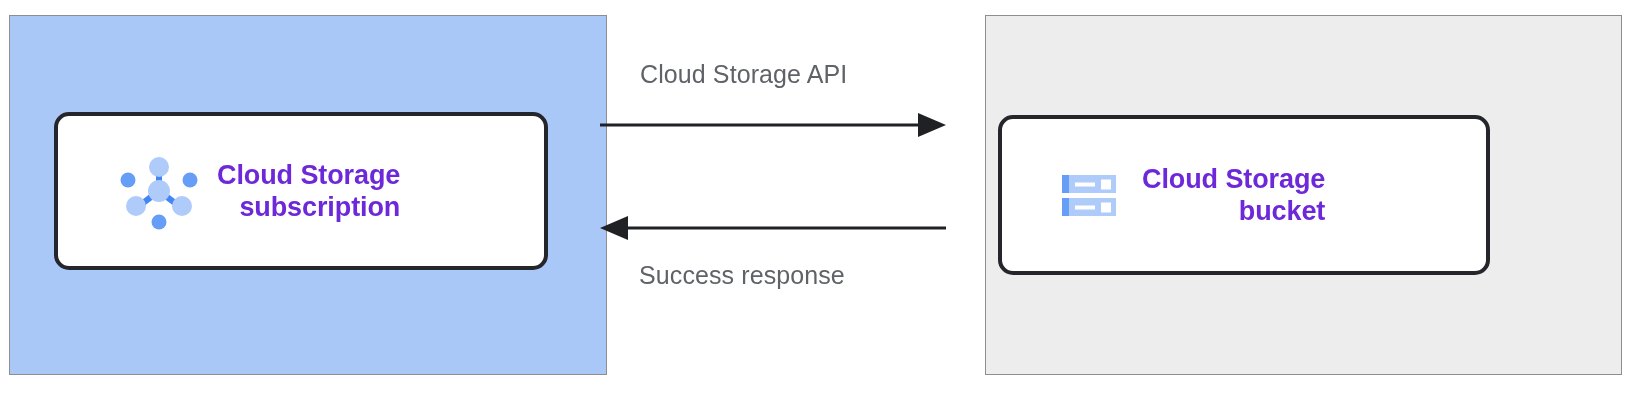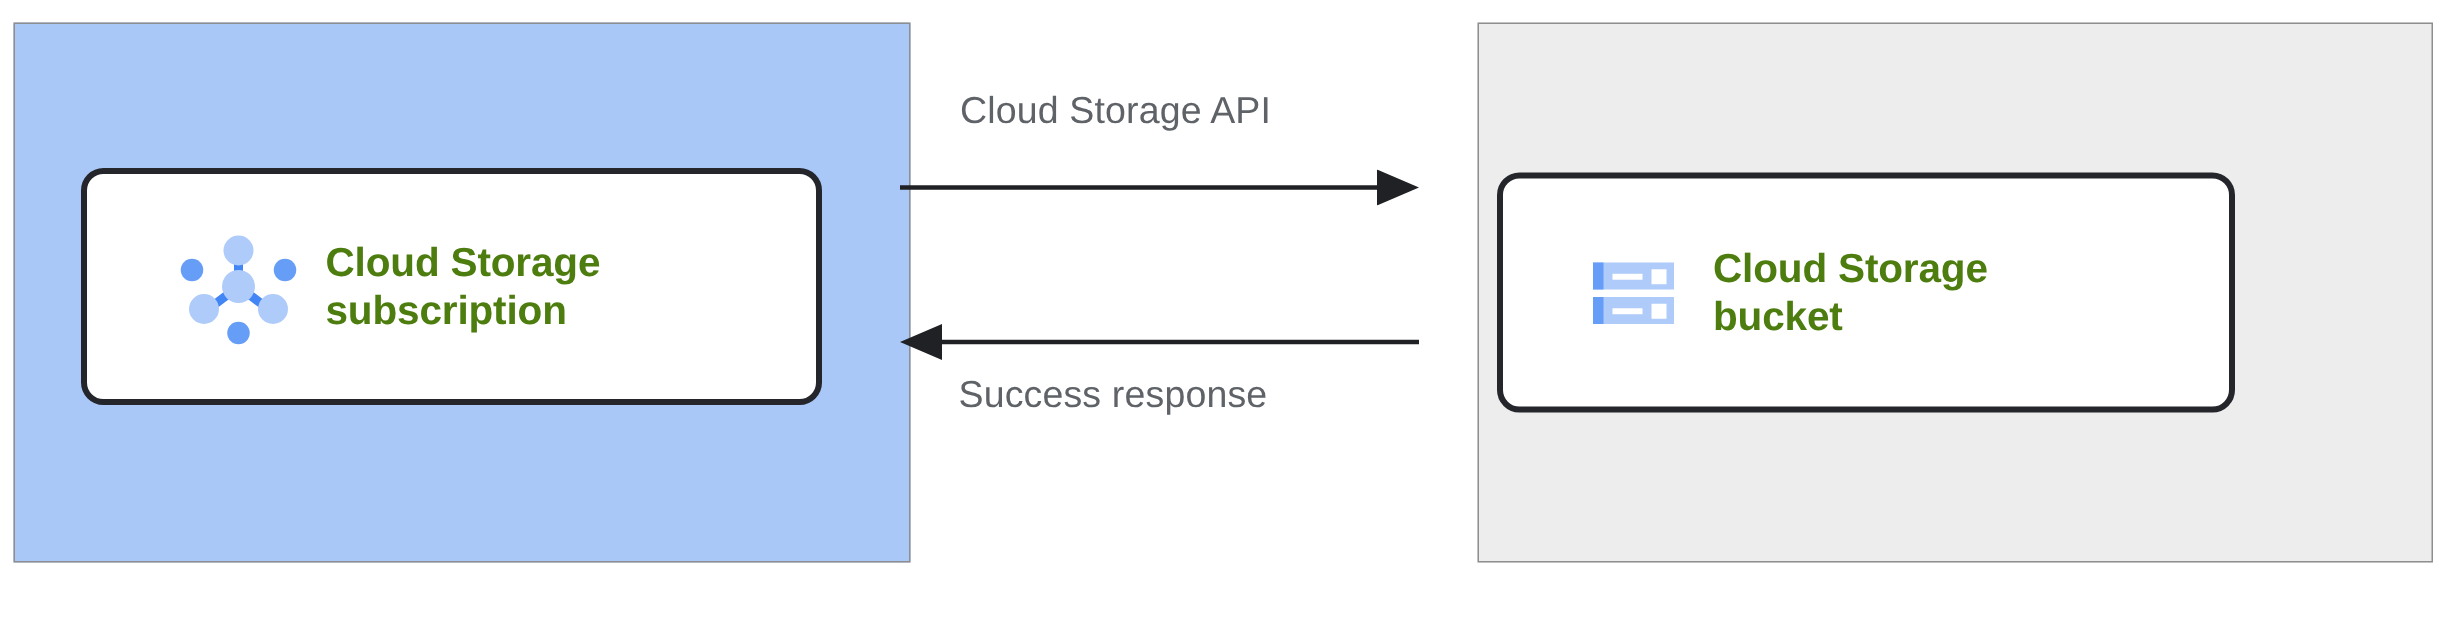--- a/index.html
+++ b/index.html
@@ -64,23 +64,24 @@
     top: 115px;
     width: 492px;
     height: 160px;
     padding-left: 56px;
   }
 
   .node-label {
     font-size: 27px;
     font-weight: bold;
     line-height: 1.19;
-    color: #4d7c0f;
+    color: #6d28d9;
     letter-spacing: -0.1px;
     white-space: pre-line;
+    text-align: right;
   }
 
   
   .node-icon {
     flex: 0 0 auto;
     display: block;
     margin-right: 19px;
   }
   #icon-subscription { width: 78px; height: 78px; }
   #icon-bucket { width: 62px; height: 62px; margin-right: 22px; }
@@ -108,21 +109,21 @@
     color: #5f6368;
     white-space: nowrap;
     letter-spacing: 0.1px;
   }
   #label-request {
     left: 640px;
     top: 60px;
   }
   #label-response {
     left: 639px;
-    top: 249px;
+    top: 261px;
   }
 </style>
 </head>
 <body>
 
 <div id="diagram">
 
   <div id="zone-subscription" class="zone"></div>
 
   <div id="zone-bucket" class="zone"></div>

